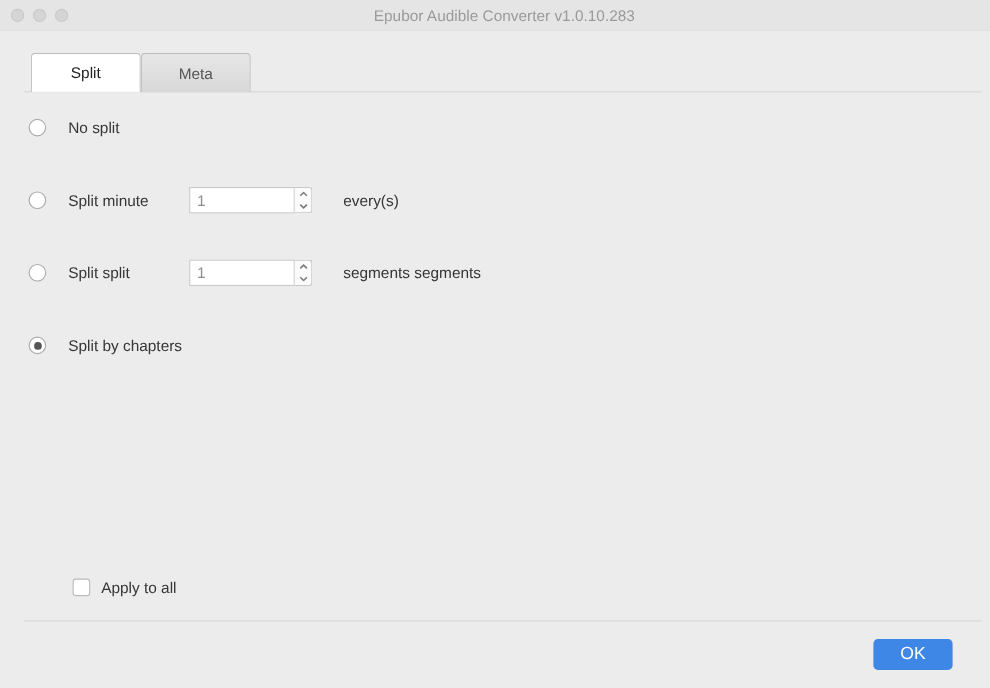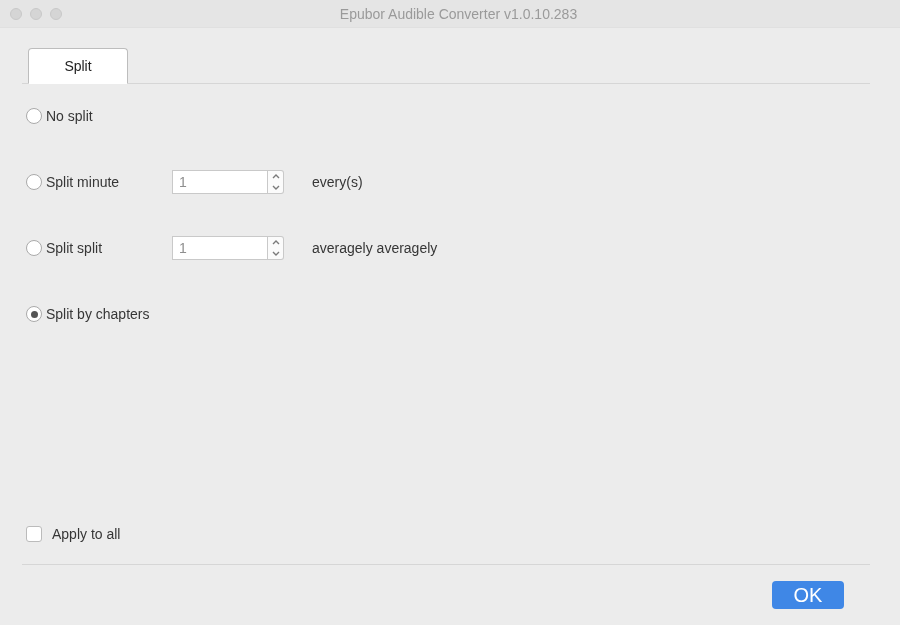--- a/index.html
+++ b/index.html
@@ -41,21 +41,21 @@
     .title-text {
       position: absolute;
       left: 17px; right: 0;
       text-align: center;
       color: #9a9a9a;
       font-size: 14px;
       pointer-events: none;
     }
     .content {
       flex: 1;
-      padding: 18px 30px 12px 22px;
+      padding: 18px 8px 12px 22px;
       display: flex;
       flex-direction: column;
     }
     .tabs-row {
       display: flex;
       align-items: flex-end;
       border-bottom: 1px solid #d6d6d6;
       height: 38px;
       padding-left: 6px;
     }
@@ -88,21 +88,21 @@
     }
     .option-row {
       display: flex;
       align-items: center;
       margin-bottom: 42px;
       height: 24px;
     }
     .radio-group {
       display: flex;
       align-items: center;
-      gap: 4px;
+      gap: 20px;
       min-width: 130px;
     }
     .radio {
       width: 16px;
       height: 16px;
       border-radius: 50%;
       border: 1.5px solid #aaa;
       background: #fff;
       display: inline-flex;
       align-items: center;
@@ -153,20 +153,21 @@
       cursor: pointer;
     }
     .spinner-btn svg { display:block; }
     .suffix-label { color: #363636; }
     .spacer { flex: 1; }
     .apply-row {
       display: flex;
       align-items: center;
       gap: 10px;
       margin-bottom: 14px;
+      margin-left: 40px;
     }
     .checkbox {
       width: 16px;
       height: 16px;
       border: 1.5px solid #bbb;
       border-radius: 3px;
       background: #fff;
       cursor: pointer;
     }
     .bottom-divider {
@@ -179,21 +180,21 @@
       padding-right: 26px;
       padding-bottom: 4px;
     }
     .ok-button {
       width: 72px;
       height: 28px;
       background: #3f87e6;
       color: #fff;
       border: none;
       border-radius: 4px;
-      font-size: 20px;
+      font-size: 16px;
       cursor: pointer;
     }
   </style>
 </head>
 <body>
 
 <div class="window">
 
   <div class="titlebar">
     <div class="traffic-lights">
@@ -202,20 +203,23 @@
       <div class="traffic-light"></div>
     </div>
     <div class="title-text">Epubor Audible Converter v1.0.10.283</div>
   </div>
 
   <div class="content">
 
     <div class="tabs-row">
       <div class="tab active">
         <span>Split</span>
+      </div>
+      <div class="tab">
+        <span>Meta</span>
       </div>
     </div>
 
     <div class="tab-panel">
 
       <div class="option-row">
         <div class="radio-group">
           <span class="radio"></span>
           <span class="radio-label">No split</span>
         </div>
@@ -257,21 +261,21 @@
                   <polyline points="1,4 4,1 7,4" fill="none" stroke="#7a7a7a" stroke-width="1.4"></polyline>
                 </svg>
             </div>
             <div class="spinner-btn">
               <svg width="8" height="5">
                   <polyline points="1,1 4,4 7,1" fill="none" stroke="#7a7a7a" stroke-width="1.4"></polyline>
                 </svg>
             </div>
           </div>
         </div>
-        <span class="suffix-label">averagely averagely</span>
+        <span class="suffix-label">segments segments</span>
       </div>
 
       <div class="option-row" style="margin-bottom:1px">
         <div class="radio-group">
           <span class="radio selected"></span>
           <span class="radio-label">Split by chapters</span>
         </div>
       </div>
 
       <div class="spacer"></div>

